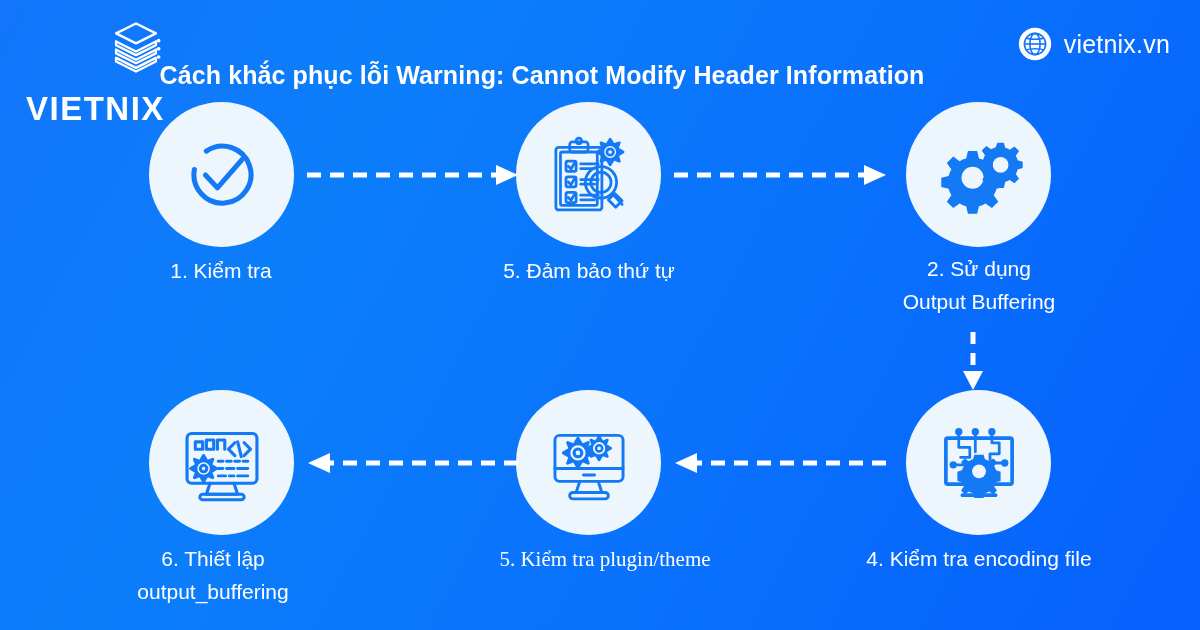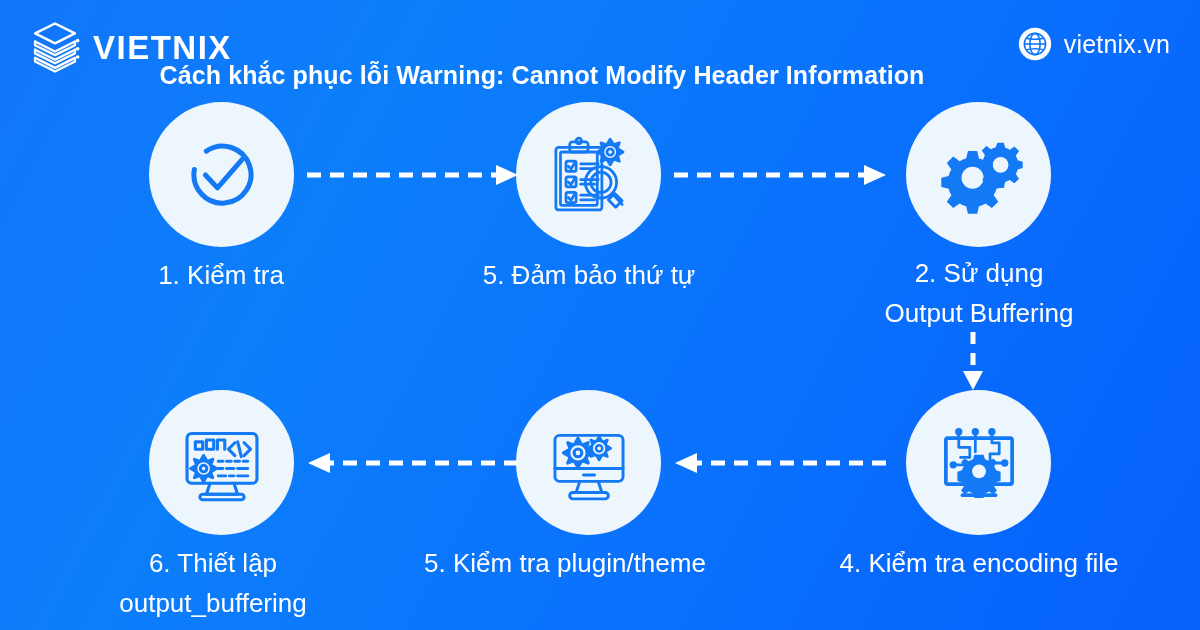--- a/index.html
+++ b/index.html
@@ -4,21 +4,21 @@
 <style>
   * { margin:0; padding:0; box-sizing:border-box; }
   html, body { width:1200px; height:630px; }
   body {
     font-family:"Liberation Sans", sans-serif;
     background:linear-gradient(118deg, #1275FB 0%, #0C7EFA 28%, #0A72FD 60%, #0560FC 100%);
     position:relative; overflow:hidden; color:#fff;
   }
 
   
-  .logo-block { position:absolute; left:26px; top:18px; display:flex; align-items:center; gap:9px; }
+  .logo-block { position:absolute; left:26px; top:18px; display:flex; align-items:flex-end; gap:16px;flex-direction:column; }
   .logo-mark { width:58px; height:58px; display:block; }
   .logo-word { font-size:33px; font-weight:bold; letter-spacing:1.5px; color:#fff; line-height:1; }
 
   .site-badge { position:absolute; right:30px; top:27px; display:flex; align-items:center; gap:12px; }
   .globe { width:34px; height:34px; display:block; }
   .site-url { font-size:25px; color:#ffffff; letter-spacing:.2px; line-height:1; }
 
   .headline {
     position:absolute; top:61px; left:0; width:1084px; text-align:center;
     font-size:25px; font-weight:bold; letter-spacing:.1px; color:#fff;
@@ -26,38 +26,38 @@
 
   
   .circle {
     position:absolute; width:145px; height:145px; border-radius:50%;
     background:#EEF6FD; display:flex; align-items:center; justify-content:center;
   }
   .circle svg { width:92px; height:92px; display:block; }
 
   .caption {
     position:absolute; width:330px; text-align:center;
-    font-size:26px; line-height:1.55; color:#fff; white-space:pre-line;
+    font-size:21px; line-height:1.55; color:#fff; white-space:pre-line;
   }
 
   
   #c1 { left:149px; top:102px; }
   #c2 { left:516px; top:102px; }
   #c3 { left:906px; top:102px; }
   
   #c6 { left:149px; top:390px; }
   #c5 { left:516px; top:390px; }
   #c4 { left:906px; top:390px; }
 
   
   #l1 { left:56px;  top:255px; }
   #l2 { left:424px; top:255px; }
   #l3 { left:814px; top:253px; }
   #l4 { left:814px; top:543px; }
-  #l5 { left:400px; top:543px; }
+  #l5 { left:440px; top:543px;font-family:Liberation Serif, serif; }
   #l6 { left:48px;  top:543px; }
 
   
   .arrow { position:absolute; }
   #a1 { left:305px; top:160px; width:215px; height:30px; }
   #a2 { left:672px; top:160px; width:216px; height:30px; }
   #a3 { left:958px; top:330px; width:30px; height:62px; }
   #a4 { left:672px; top:448px; width:216px; height:30px; }
   #a5 { left:305px; top:448px; width:215px; height:30px; }
 </style>

